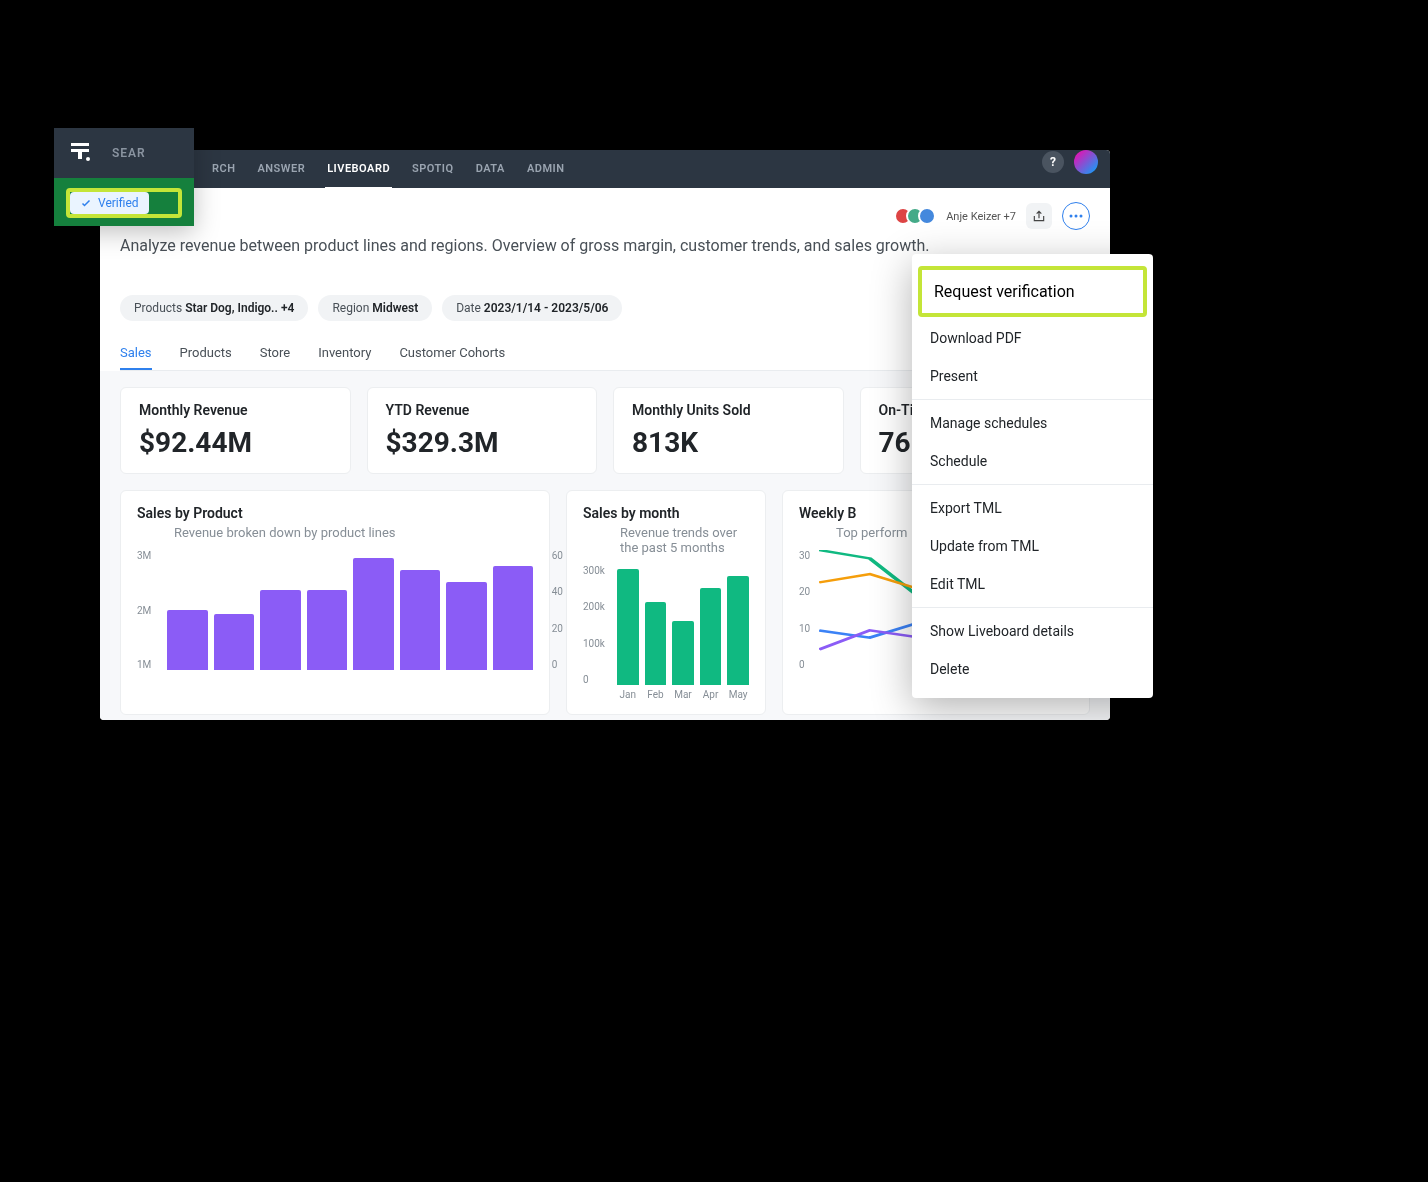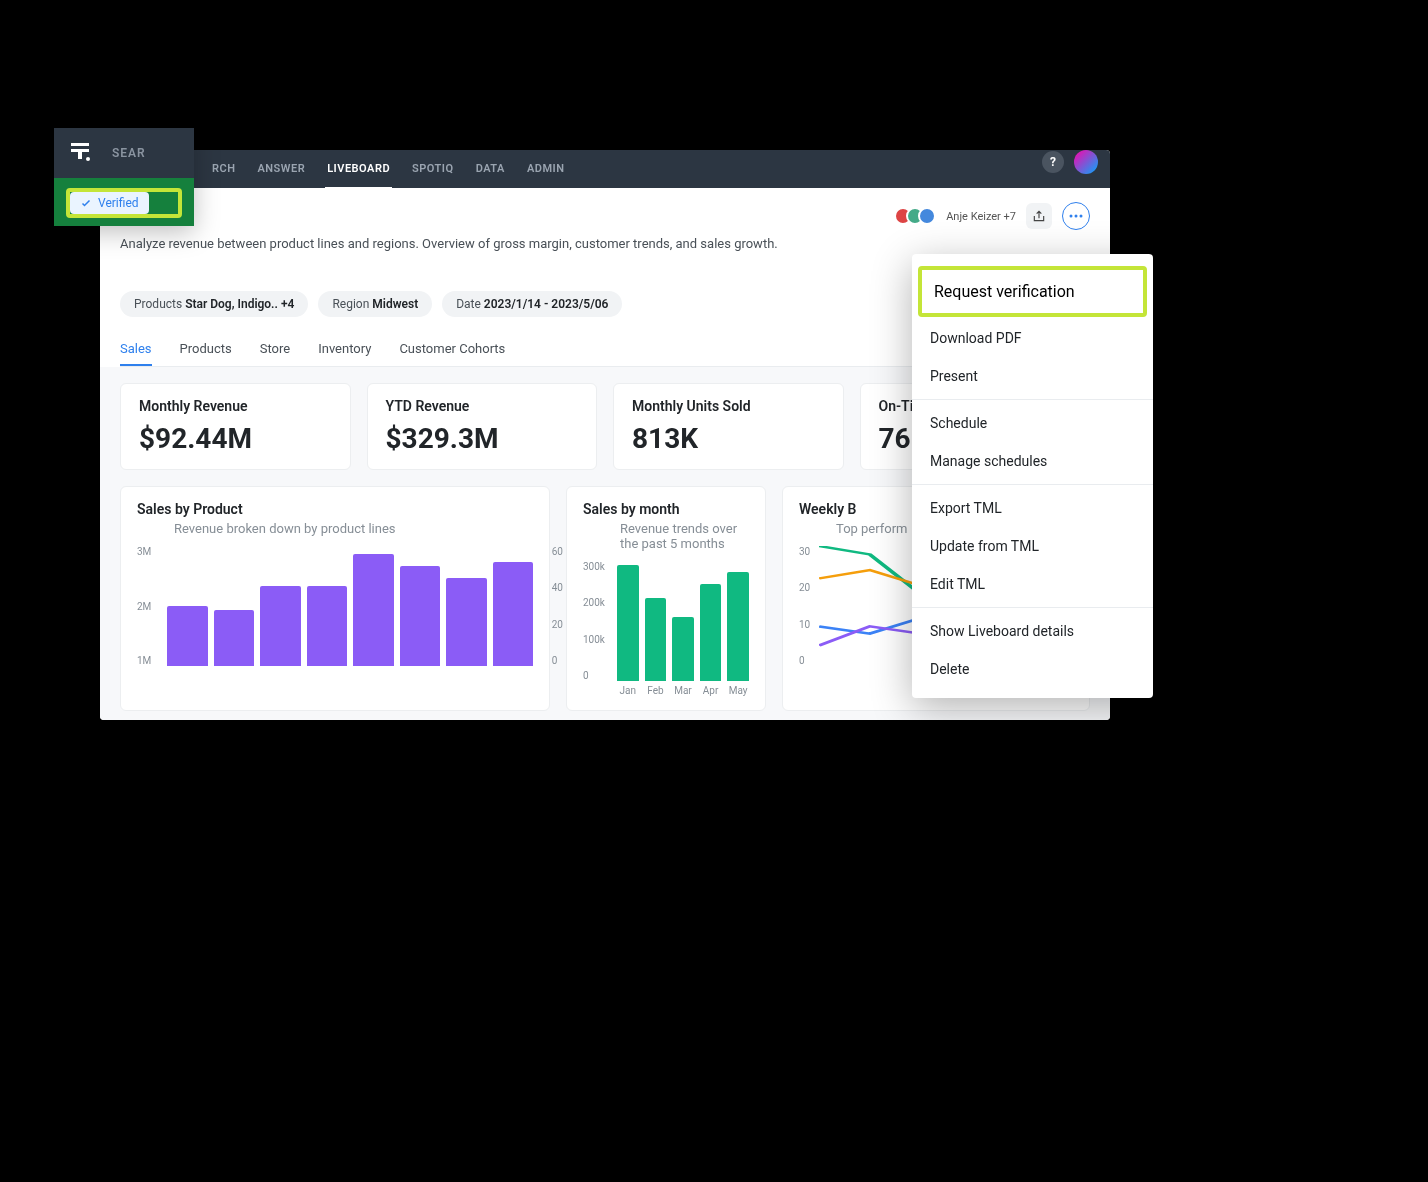--- a/index.html
+++ b/index.html
@@ -83,21 +83,21 @@
   width: 26px; height: 26px; border-radius: 6px; background:#f1f3f5;
   display:flex;align-items:center;justify-content:center;font-size:12px;cursor:pointer;
 }
 .more-btn {
   width: 28px; height: 28px; border-radius: 50%;
   border:1px solid #2f80ed;
   display:flex;align-items:center;justify-content:center;
   color:#2f80ed;cursor:pointer;
 }
 .description {
-  font-size: 13px; color: #495057;
+  font-size: 16px; color: #495057;
   margin-bottom: 14px;
 }
 .chips { display:flex; gap:10px; margin-bottom: 16px; margin-top: 40px; }
 .chip {
   background:#f1f3f5; border-radius: 16px;
   padding: 6px 14px; font-size: 12px; color:#495057;
   cursor:pointer;
 }
 .chip b { color:#212529; font-weight:600; }
 .tabs {
@@ -367,22 +367,22 @@
   </div>
 </div>
 
 <div class="dropdown">
   <div class="dd-highlight">
     <span>Request verification</span>
   </div>
   <div class="dd-item">Download PDF</div>
   <div class="dd-item">Present</div>
   <div class="dd-sep"></div>
+  <div class="dd-item">Manage schedules</div>
   <div class="dd-item">Schedule</div>
-  <div class="dd-item">Manage schedules</div>
   <div class="dd-sep"></div>
   <div class="dd-item">Export TML</div>
   <div class="dd-item">Update from TML</div>
   <div class="dd-item">Edit TML</div>
   <div class="dd-sep"></div>
   <div class="dd-item">Show Liveboard details</div>
   <div class="dd-item">Delete</div>
 </div>
 
 </body></html>

